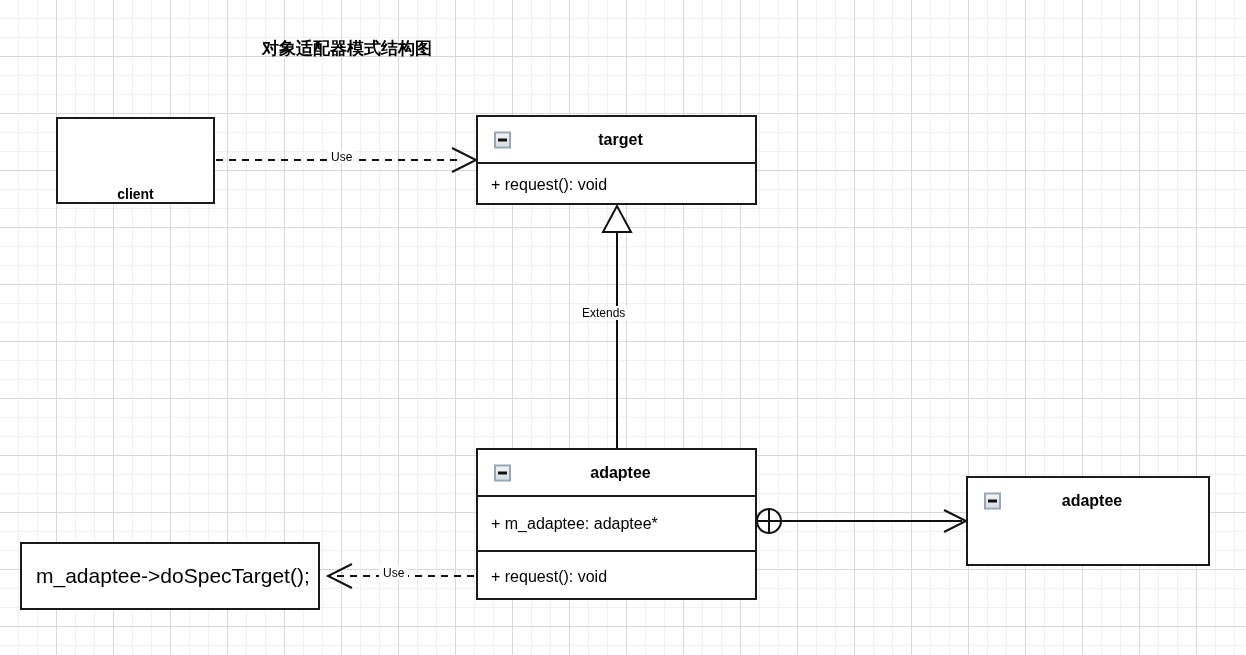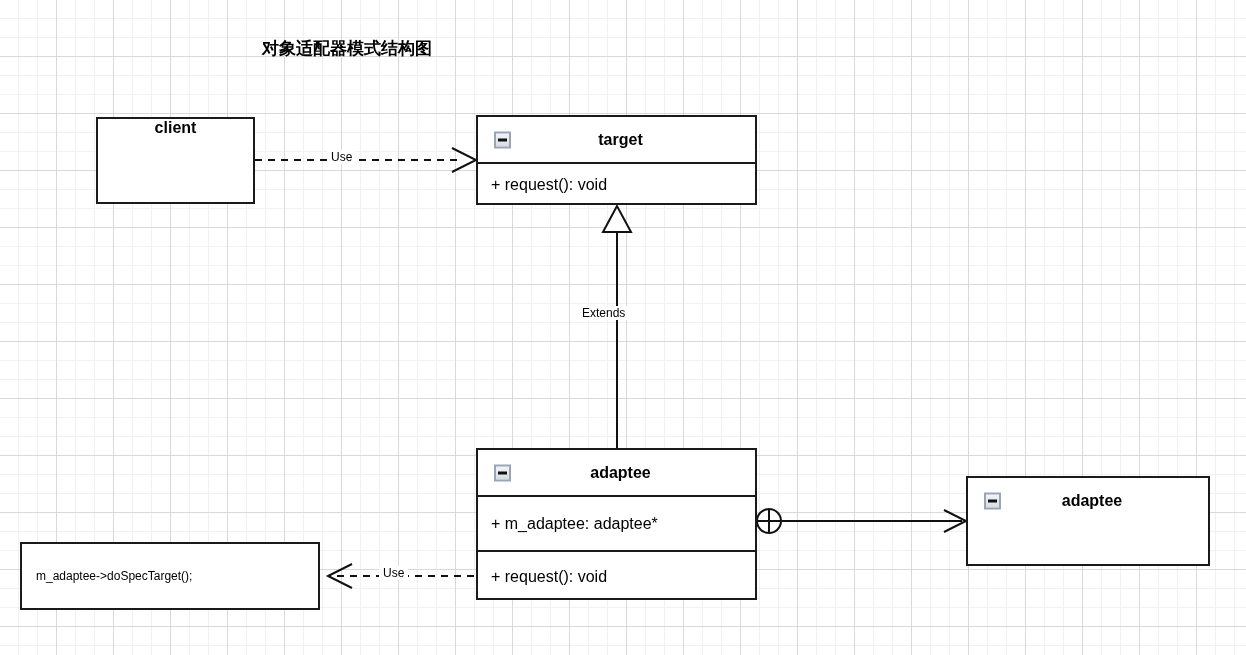--- a/index.html
+++ b/index.html
@@ -77,33 +77,32 @@
     justify-content: center;
   }
   .collapse-icon i {
     display: block;
     width: 9px;
     height: 3px;
     background: #111111;
   }
   .plain-box {
     display: flex;
-    align-items: flex-start;
+    align-items: flex-end;
     justify-content: center;
     font-weight: bold;
-    font-size: 16px;
-    color: #000000;
-    margin-left: 40px;
+    font-size: 14px;
+    color: #000000;
   }
   .note-box {
     display: flex;
     align-items: center;
     justify-content: flex-start;
     padding-left: 14px;
-    font-size: 12px;
+    font-size: 21px;
     font-weight: normal;
     color: #000000;
   }
   .edge-label {
     position: absolute;
     font-size: 12px;
     color: #000000;
     background: #ffffff;
     padding: 0 4px;
     white-space: nowrap;

